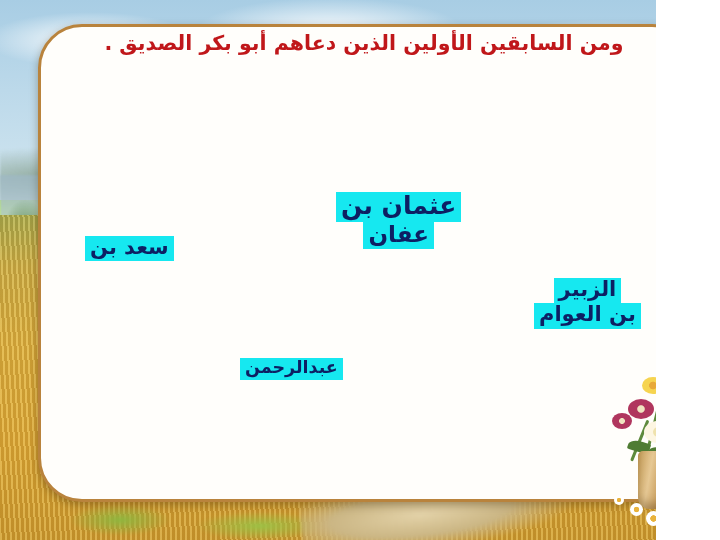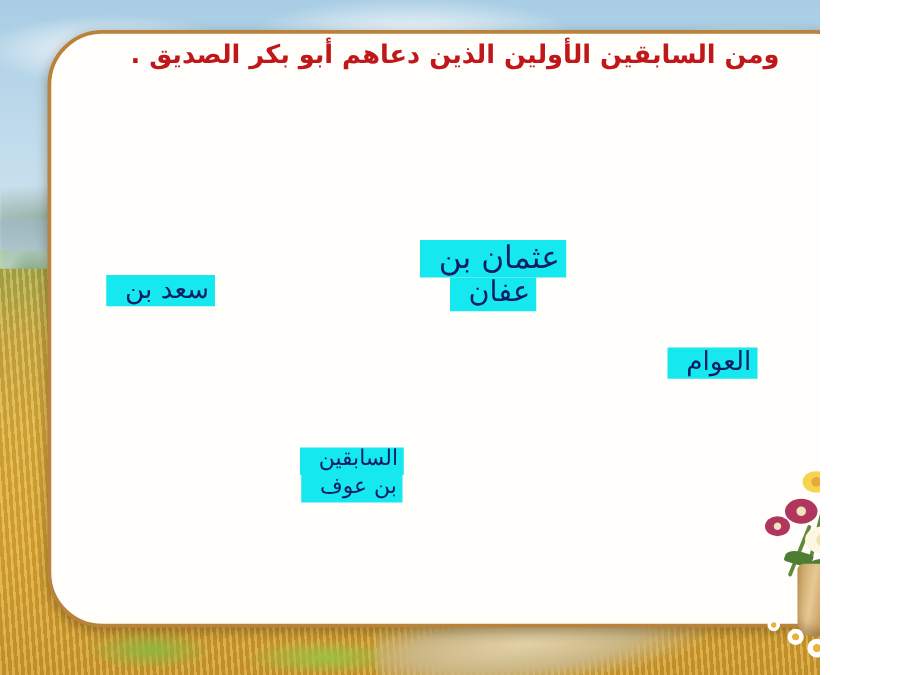--- a/index.html
+++ b/index.html
@@ -63,31 +63,31 @@
     direction:rtl;text-align:center;
     color:#c0171a;font-weight:bold;line-height:1.30;
     font-family:"DejaVu Sans","Liberation Sans",sans-serif;
     text-shadow:0 1px 0 rgba(255,255,255,.6);}
   #headline .l1{font-size:20.5px;display:block;letter-spacing:.2px;}
   #headline .l2{font-size:19px;display:block;letter-spacing:.2px;}
 
   
   .plate{position:absolute;direction:rtl;line-height:1.02;}
   .plate .ln{display:table;margin:0;white-space:nowrap;
-    background:#16e8f0;color:#0d1f63;font-weight:normal;
+    background:#16e8f0;color:#0d1f63;font-weight:bold;
     font-family:"DejaVu Sans","Liberation Sans",sans-serif;
-    padding:1px 5px 3px 15px;}
+    padding:1px 5px 3px 5px;}
   .plate.ctr .ln{margin-left:auto;margin-right:auto;}
   .plate.rt  .ln{margin-left:auto;margin-right:0;}
 
   #plate-uthman{left:336px;top:192px;}
   #plate-uthman .ln{font-size:25px;}
   #plate-uthman .ln2{font-size:23px;}
 
-  #plate-saad{left:85px;top:220px;}
+  #plate-saad{left:85px;top:236px;}
   #plate-saad .ln{font-size:21px;}
 
   #plate-zubayr{left:534px;top:278px;}
   #plate-zubayr .ln{font-size:21px;}
 
   #plate-awf{left:240px;top:358px;}
   #plate-awf .ln{font-size:17.5px;}
 
   
   #vase{position:absolute;left:600px;top:355px;width:120px;height:185px;}
@@ -133,26 +133,26 @@
   <div class="plate ctr" id="plate-uthman">
     <div class="ln ln1">عثمان بن</div>
     <div class="ln ln2">عفان</div>
   </div>
 
   <div class="plate rt" id="plate-saad">
     <div class="ln ln1">سعد   بن</div>
   </div>
 
   <div class="plate ctr" id="plate-zubayr">
-    <div class="ln ln1">العوام</div>
+    <div class="ln ln1">الزبير</div>
+    <div class="ln ln2">بن العوام</div>
   </div>
 
   <div class="plate ctr" id="plate-awf">
-    <div class="ln ln1">السابقين</div>
-    <div class="ln ln2">بن عوف</div>
+    <div class="ln ln1">عبدالرحمن</div>
   </div>
 
   <div id="vase">
     <div class="stem" style="left:56px;top:40px;width:3px;height:62px;"></div>
     <div class="stem" style="left:44px;top:52px;width:3px;height:52px;transform:rotate(14deg);"></div>
     <div class="stem" style="left:70px;top:46px;width:3px;height:58px;transform:rotate(-12deg);"></div>
     <div class="stem" style="left:30px;top:62px;width:3px;height:44px;transform:rotate(22deg);"></div>
 
     <div class="leaf" style="left:28px;top:86px;width:22px;height:11px;transform:rotate(18deg);"></div>
     <div class="leaf" style="left:68px;top:82px;width:24px;height:11px;transform:rotate(-22deg);"></div>

